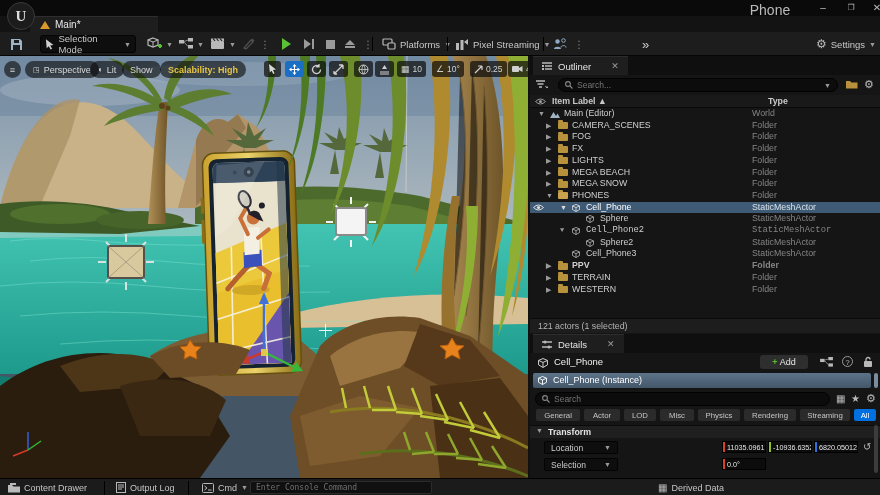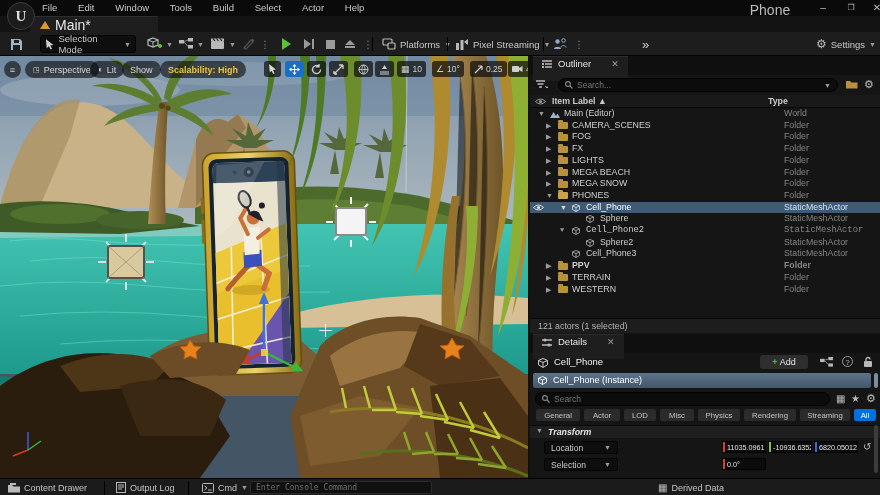--- a/index.html
+++ b/index.html
@@ -15,21 +15,21 @@
   #win-title { position:absolute; left:740px; top:2px; width:60px; text-align:center; font-size:14px; color:#bbb; }
   .winctl { position:absolute; top:0; width:26px; height:15px; text-align:center; color:#bbb; font-size:10px; line-height:15px; }
   #ue-logo { position:absolute; left:7px; top:2px; width:28px; height:28px; border-radius:50%;
     background:#1c1c1c; border:1.5px solid #3a3a3a; z-index:30; color:#ddd; text-align:center;
     font-size:15px; line-height:26px; font-weight:bold; font-family:"Liberation Serif",serif; }
 
   
   #tabrow { position:absolute; left:0; top:16px; width:880px; height:16px; background:#131313; }
   #level-tab { position:absolute; left:30px; top:0; width:128px; height:16px; background:#1e1e1e;
     border-top:1px solid #2e2e2e; display:flex; align-items:center; gap:5px; padding-left:10px;
-    font-size:14px; color:#e8e8e8; }
+    font-size:10px; color:#e8e8e8; }
   .mtn { width:10px; height:8px; position:relative; overflow:hidden; }
   .mtn:before { content:""; position:absolute; left:0; bottom:0; border-left:5px solid transparent;
     border-right:5px solid transparent; border-bottom:8px solid #d99a2b; }
 
   
   #toolbar { position:absolute; left:0; top:32px; width:880px; height:24px; background:#1d1d1d; border-bottom:1px solid #050505; }
   .tbtn { position:absolute; top:3px; height:18px; display:flex; align-items:center; gap:4px;
     color:#c9c9c9; font-size:9.5px; padding:0 4px; border-radius:3px; }
   .chev { font-size:7px; color:#9a9a9a; }
   .vdots { color:#8a8a8a; font-size:10px; letter-spacing:0; }
@@ -51,28 +51,28 @@
   .snapbtn { position:absolute; top:5px; height:16px; border-radius:3px; background:rgba(14,14,14,.72);
     color:#d0d0d0; font-size:8.5px; display:flex; align-items:center; gap:2px; padding:0 4px; z-index:5; }
   #crosshair { position:absolute; left:319px; top:268px; width:13px; height:13px; z-index:4; }
   #crosshair:before { content:""; position:absolute; left:6px; top:0; width:1px; height:13px; background:rgba(255,255,255,.9); }
   #crosshair:after { content:""; position:absolute; left:0; top:6px; width:13px; height:1px; background:rgba(255,255,255,.9); }
 
   
   #right { position:absolute; left:530px; top:56px; width:350px; height:422px; background:#151515; }
   .ptabbar { position:absolute; left:0; width:350px; height:19px; background:#0f0f0f; }
   .ptab { position:absolute; left:3px; top:0; height:19px; background:#1e1e1e; border-top:1px solid #2d2d2d;
-    display:flex; align-items:flex-end; gap:6px; padding:12px 9px; font-size:9.5px; color:#e3e3e3; }
+    display:flex; align-items:center; gap:6px; padding:6px 9px; font-size:9.5px; color:#e3e3e3; }
   .ptab .x { color:#9a9a9a; font-size:9px; margin-left:14px; }
   .srch { position:absolute; height:14px; background:#0c0c0c; border:1px solid #020202; border-radius:7px;
     color:#777; font-size:8.5px; display:flex; align-items:center; gap:4px; padding:0 6px; }
   .orow { position:absolute; left:0; width:350px; height:11.7px; font-size:8.8px; color:#cfcfcf; }
   .orow .tw { position:absolute; top:0; color:#9a9a9a; font-size:7px; line-height:11.7px; }
   .orow .lbl { position:absolute; top:0; line-height:11.7px; white-space:nowrap; }
-  .orow .typ { position:absolute; left:254px; top:0; line-height:11.7px; color:#858585; }
+  .orow .typ { position:absolute; left:222px; top:0; line-height:11.7px; color:#858585; }
   .orow.sel { background:#3e5a74; }
   .fold { position:absolute; top:2.5px; width:10px; height:7px; background:#b8913c; border-radius:1px; }
   .fold:before { content:""; position:absolute; left:0; top:-2px; width:5px; height:2px; background:#b8913c; border-radius:1px 1px 0 0; }
   .cube { position:absolute; top:2px; width:8px; height:8px; }
   .hdr-eye, .row-eye { position:absolute; top:1.5px; }
   .filtertab { position:absolute; top:0; height:12px; border-radius:2px; background:#2b2b2b; color:#c5c5c5;
     font-size:7.8px; display:flex; align-items:center; justify-content:center; }
   .valbox { position:absolute; top:2px; height:12px; background:#0c0c0c; border:1px solid #000; font-size:7.2px;
     color:#e8e8e8; display:flex; align-items:center; padding-left:4px; overflow:hidden; white-space:nowrap; }
   .valbox .bar { position:absolute; left:0; top:0; width:2px; height:100%; }
@@ -91,30 +91,20 @@
     border-radius:9px 0 0 9px; z-index:50; text-align:center; color:#8d8d8d; }
   #wm-title { font-size:25px; line-height:30px; margin-top:2px; letter-spacing:0; font-weight:400; }
   #wm-sub { font-size:11.5px; color:#8a8a8a; }
 </style>
 </head>
 <body>
 
 <div id="app">
 
   <div id="titlebar">
-    <div id="menus">
-      <span class="menu-item">File</span>
-      <span class="menu-item">Edit</span>
-      <span class="menu-item">Window</span>
-      <span class="menu-item">Tools</span>
-      <span class="menu-item">Build</span>
-      <span class="menu-item">Select</span>
-      <span class="menu-item">Actor</span>
-      <span class="menu-item">Help</span>
-    </div>
     <div id="win-title">Phone</div>
     <div class="winctl" style="left:810px;">–</div>
     <div class="winctl" style="left:838px;font-size:8px;">❐</div>
     <div class="winctl" style="left:864px;">✕</div>
   </div>
   <div id="ue-logo">U</div>
 
   <div id="tabrow">
     <div id="level-tab">
       <span class="mtn"></span>
@@ -716,21 +706,21 @@
       <div class="filtertab" style="left:6px;   width:44px;">General</div>
       <div class="filtertab" style="left:54px;  width:36px;">Actor</div>
       <div class="filtertab" style="left:94px;  width:32px;">LOD</div>
       <div class="filtertab" style="left:130px; width:34px;">Misc</div>
       <div class="filtertab" style="left:168px; width:42px;">Physics</div>
       <div class="filtertab" style="left:214px; width:52px;">Rendering</div>
       <div class="filtertab" style="left:270px; width:50px;">Streaming</div>
       <div class="filtertab" style="left:324px; width:22px; background:#0070e0; color:#fff;">All</div>
     </div>
 
-    <div class="abs" style="top:369px; width:350px; height:13px; background:#1f1f1f; border-top:1px solid #0a0a0a; font-size:8.8px; color:#e3e3e3;font-style:italic;">
+    <div class="abs" style="top:369px; width:350px; height:13px; background:#1f1f1f; border-top:1px solid #0a0a0a; font-size:8.8px; color:#e3e3e3;">
       <span class="abs" style="left:6px; top:1px; font-size:7px; color:#9a9a9a;">▼</span>
       <span class="abs" style="left:18px; top:0.5px; font-weight:bold;">Transform</span>
     </div>
 
     <div class="abs" style="top:383px; width:350px; height:16px;">
       <div class="ddl" style="left:14px; width:74px;">
         <span>Location</span>
         <span class="chev" style="margin-left:auto;">▼</span>
       </div>
       <div class="valbox" style="left:192px; width:44px;">

